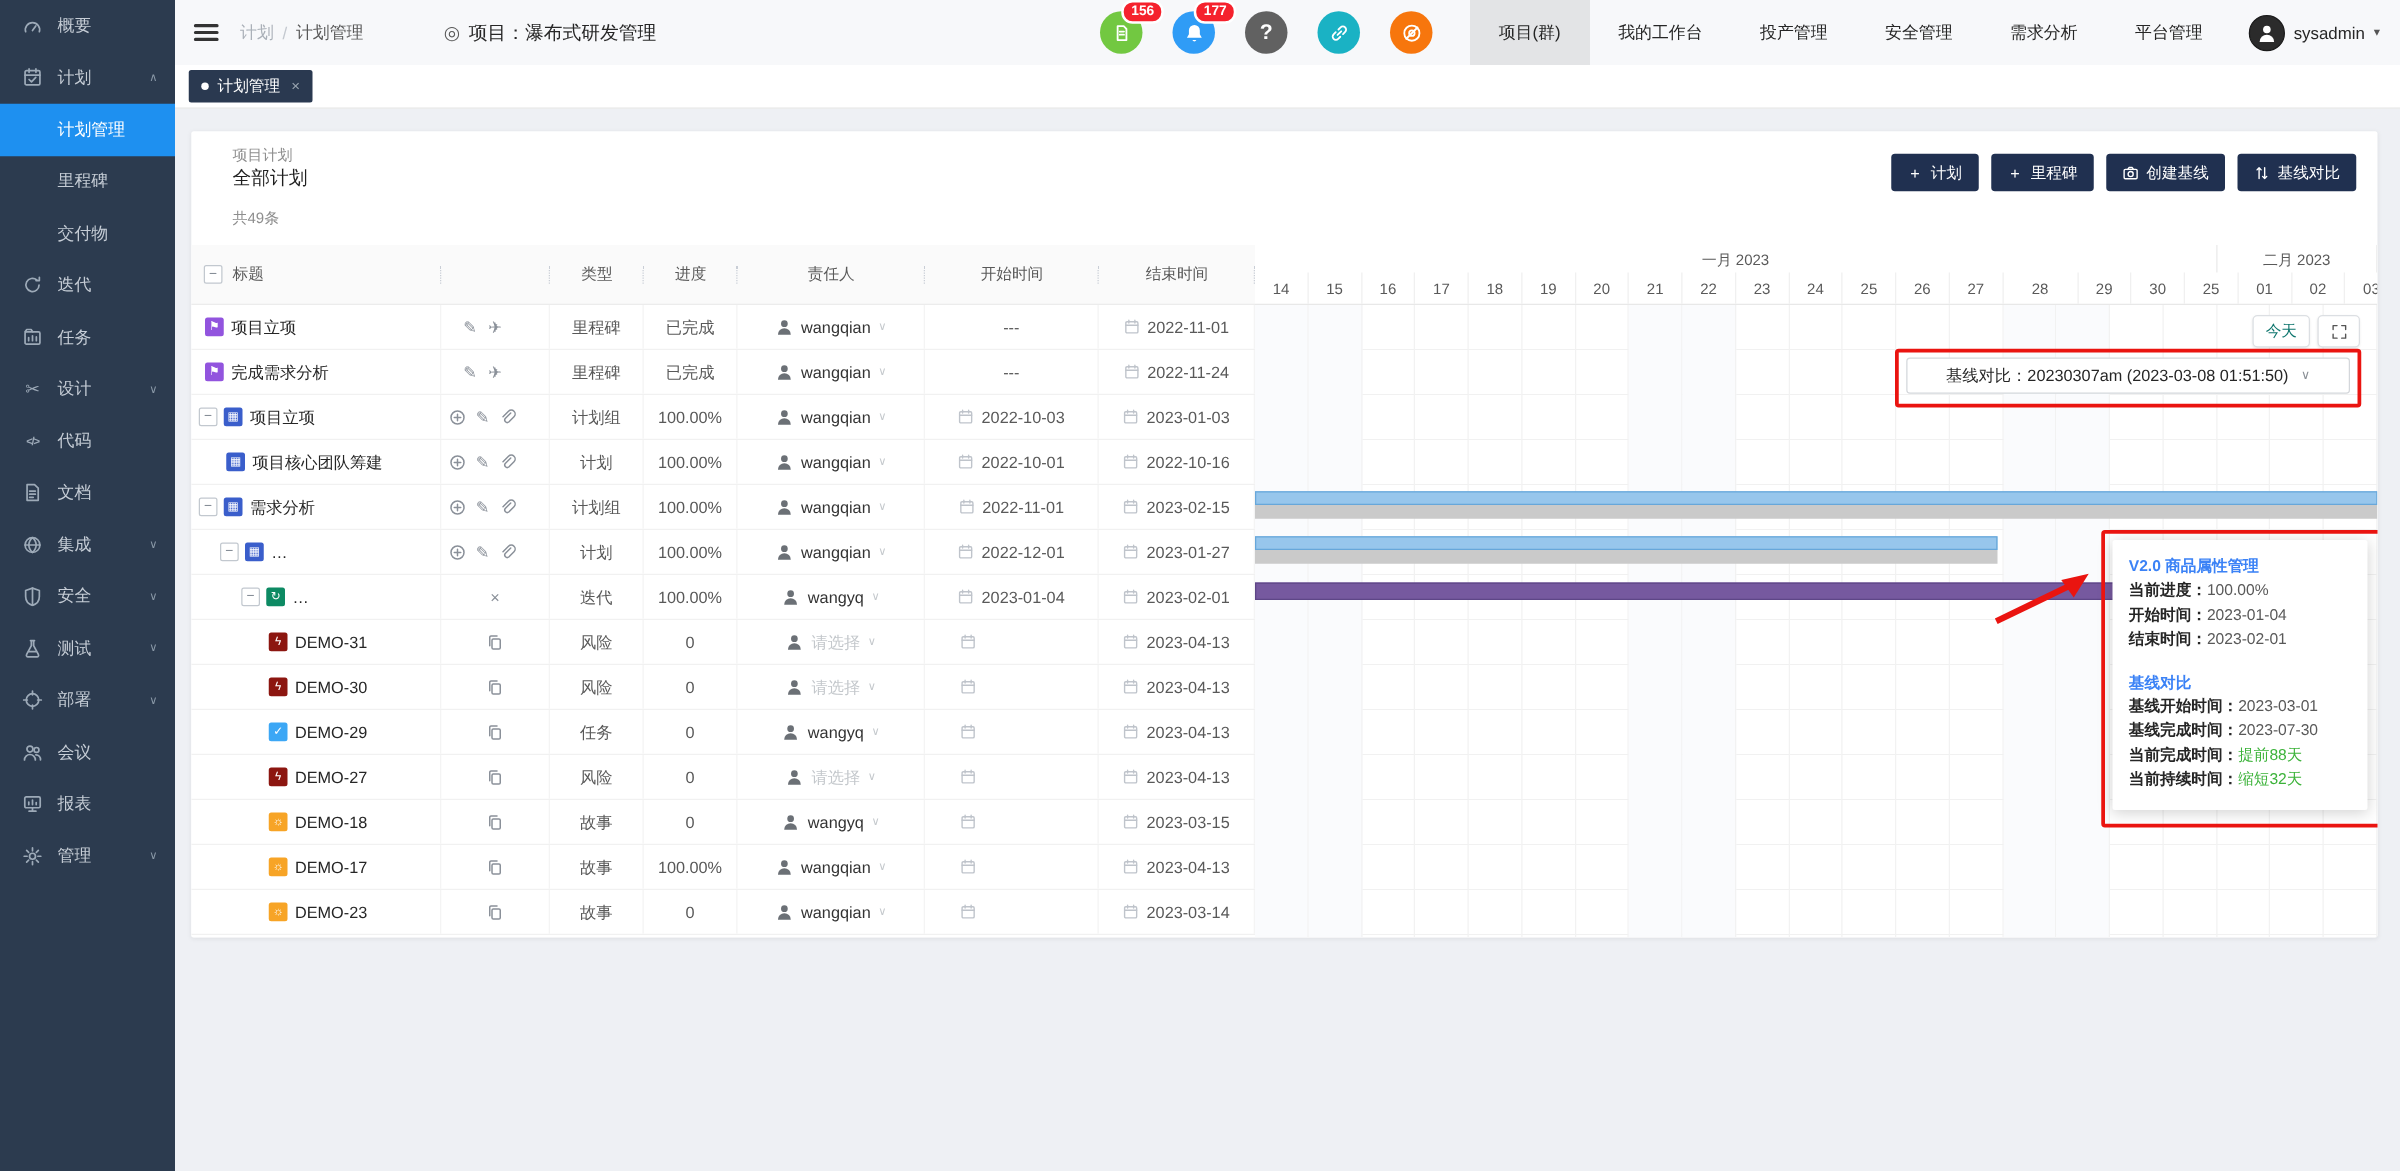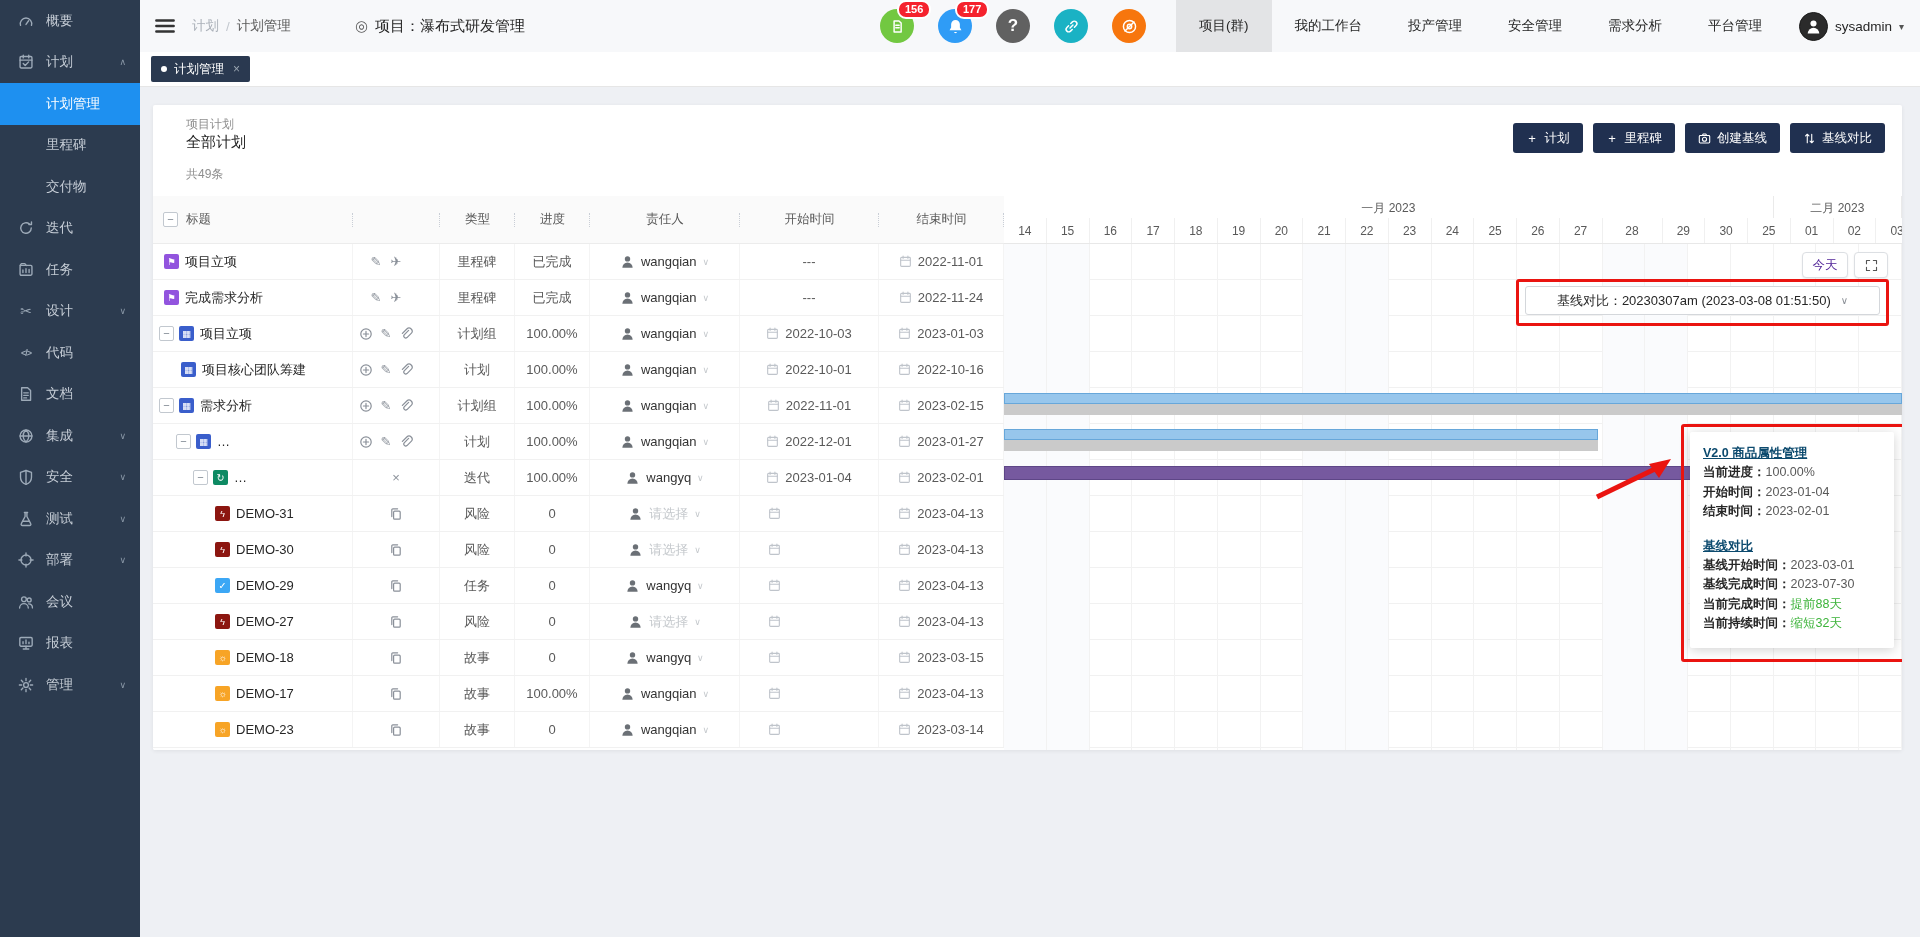--- a/index.html
+++ b/index.html
@@ -118,37 +118,37 @@
           background-image:repeating-linear-gradient(to bottom,transparent 0 35px,#f1f1f1 35px 36px);}
   .g-col{position:absolute;top:0;bottom:0;border-right:1px solid #f2f2f2;box-sizing:border-box;}
   .g-col.weekend{background:#fafbfd;}
   .bar{position:absolute;height:11px;box-sizing:border-box;z-index:1;}
   .bar.current{background:#97c6ec;border:1px solid #67a7da;}
   .bar.baseline{background:#cacaca;}
   .bar.iter{height:14px;background:#76599f;border:1px solid #5e4687;}
 
   
   .btn-today{position:absolute;left:1649px;top:147px;width:46px;height:26px;background:#fff;
-             border:1px solid #dcdfe3;border-radius:4px;font-size:12.5px;color:#4c1d95;z-index:4;
+             border:1px solid #dcdfe3;border-radius:4px;font-size:12.5px;color:#0f766e;z-index:4;
              display:flex;align-items:center;justify-content:center;cursor:pointer;
              box-shadow:0 1px 2px rgba(0,0,0,.08);font-family:inherit;}
   .btn-expand{position:absolute;left:1701px;top:147px;width:34px;height:26px;background:#fff;
               border:1px solid #dcdfe3;border-radius:4px;color:#555;z-index:4;cursor:pointer;
               display:flex;align-items:center;justify-content:center;box-shadow:0 1px 2px rgba(0,0,0,.08);}
   .btn-expand svg{width:13px;height:13px;}
   .baseline-select{position:absolute;left:1372px;top:181px;width:353px;height:27px;background:#fff;
                    border:1px solid #d4d7db;border-radius:3px;z-index:4;display:flex;cursor:pointer;
                    align-items:center;justify-content:center;gap:10px;font-size:13px;color:#262626;}
   .bs-caret{font-size:10px;color:#8a8f96;}
 
   
   .tooltip{position:absolute;left:1537px;top:327px;width:204px;height:216px;background:#fff;
            box-shadow:0 2px 12px rgba(0,0,0,.18);border-radius:2px;padding:11px 13px;z-index:8;
            font-size:12.5px;box-sizing:border-box;}
-  .tip-title{font-weight:bold;color:#0c4a6e;line-height:20px;text-decoration:underline;}
+  .tip-title{font-weight:bold;color:#3b82f6;line-height:20px;}
   .tip-row{display:flex;line-height:19.5px;}
   .tip-l{color:#262626;font-weight:bold;white-space:nowrap;}
   .tip-v{color:#595959;}
   .tip-row.green .tip-v{color:#3cb33a;}
   .tip-sec{margin-top:0px;}
   .tip-sec + .tip-sec{margin-top:14px;}
 
   
   .ann{position:absolute;border:3px solid #ea1410;border-radius:3px;z-index:9;pointer-events:none;}
   #ann-select{left:1363px;top:174px;width:367px;height:41px;}

